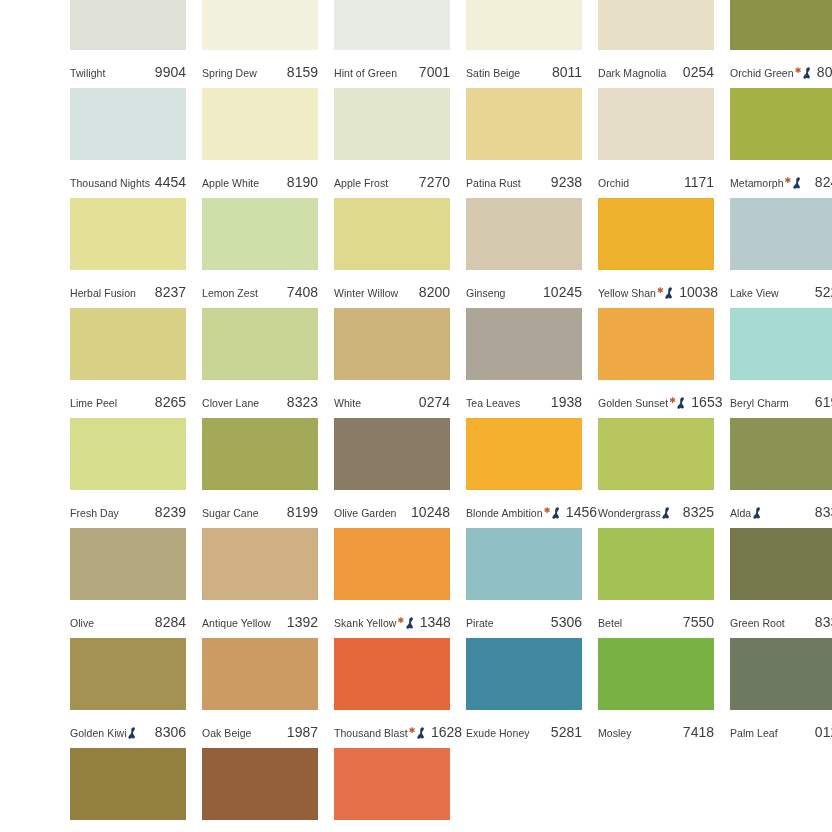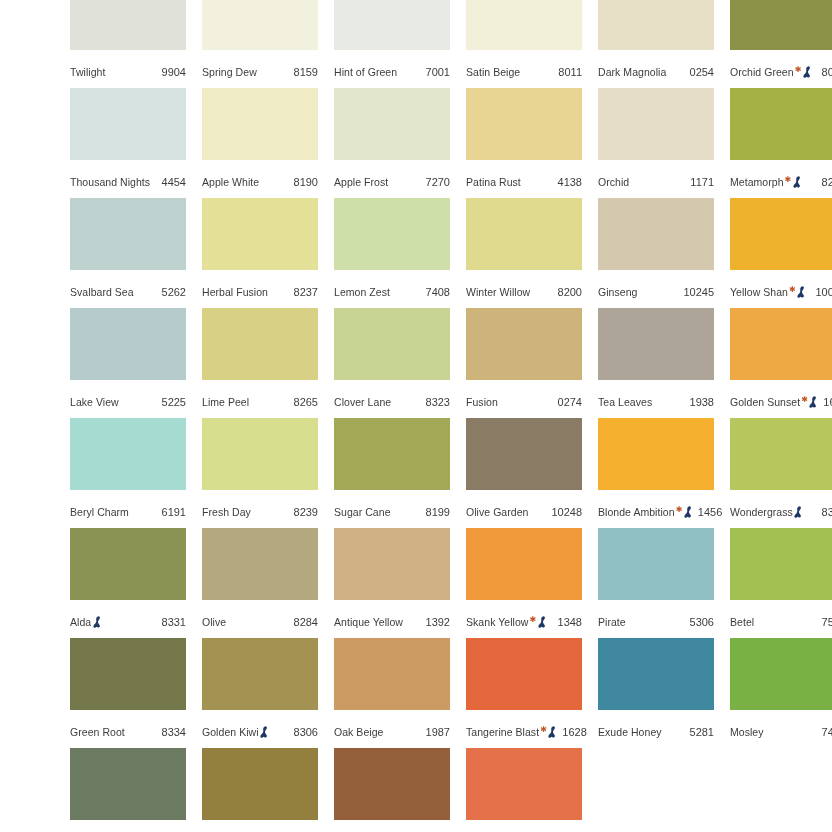--- a/index.html
+++ b/index.html
@@ -70,21 +70,21 @@
     overflow: visible;
   }
 
   .swatch-name {
     font-size: 10.5px;
     color: #3c3c3c;
     letter-spacing: 0.05px;
   }
 
   .swatch-code {
-    font-size: 11px;
+    font-size: 14px;
     color: #3c3c3c;
     text-align: center;
     flex: 0 0 auto;
     padding-left: 4px;
   }
 
   
   .mark-asterisk {
     font-size: 8px;
     color: #c2582a;
@@ -200,21 +200,21 @@
           </span>
           <span class="swatch-code">7270</span>
         </div>
       </div>
       <div class="swatch-cell">
         <div class="swatch-chip" style="background: rgb(232, 213, 147);"></div>
         <div class="swatch-caption">
           <span class="swatch-name-wrap">
             <span class="swatch-name">Patina Rust</span>
           </span>
-          <span class="swatch-code">4138</span>
+          <span class="swatch-code">9238</span>
         </div>
       </div>
       <div class="swatch-cell">
         <div class="swatch-chip" style="background: rgb(230, 221, 201);"></div>
         <div class="swatch-caption">
           <span class="swatch-name-wrap">
             <span class="swatch-name">Orchid</span>
           </span>
           <span class="swatch-code">1171</span>
         </div>
@@ -228,29 +228,20 @@
             <span class="brand-glyph">
               <svg viewBox="0 0 9 12" width="9" height="12" xmlns="http://www.w3.org/2000/svg">
                 <path d="M5.9 0.35c-1.5 0-2.6 1.1-2.7 2.6-0.05 0.8 0.1 1.4 0.1 2.1 0 1.2-0.6 2-1.3 2.8-0.7 0.8-1.4 1.5-1.6 2.5-0.1 0.5 0.1 1 0.5 1.2 0.5 0.3 1.1 0.2 1.6-0.05 0.4-0.2 0.7-0.5 1-0.8 0.5 0.4 1.1 0.7 1.8 0.7 0.6 0 1.1-0.2 1.4-0.6 0.3-0.4 0.3-0.9 0.1-1.3-0.3-0.7-0.9-1.2-1.3-1.9-0.4-0.7-0.6-1.5-0.4-2.3 0.15-0.6 0.5-1.1 0.9-1.6 0.45-0.55 0.9-1.15 0.9-1.9 0-0.9-0.7-1.45-1.5-1.45z" fill="#1f3864"></path>
               </svg>
             </span>
           </span>
           <span class="swatch-code">8242</span>
         </div>
       </div>
       <div class="swatch-cell">
-        <div class="swatch-chip" style="background: rgb(190, 211, 208);"></div>
-        <div class="swatch-caption">
-          <span class="swatch-name-wrap">
-            <span class="swatch-name">Svalbard Sea</span>
-          </span>
-          <span class="swatch-code">5262</span>
-        </div>
-      </div>
-      <div class="swatch-cell">
         <div class="swatch-chip" style="background: rgb(227, 224, 152);"></div>
         <div class="swatch-caption">
           <span class="swatch-name-wrap">
             <span class="swatch-name">Herbal Fusion</span>
           </span>
           <span class="swatch-code">8237</span>
         </div>
       </div>
       <div class="swatch-cell">
         <div class="swatch-chip" style="background: rgb(207, 223, 169);"></div>
@@ -318,21 +309,21 @@
           <span class="swatch-name-wrap">
             <span class="swatch-name">Clover Lane</span>
           </span>
           <span class="swatch-code">8323</span>
         </div>
       </div>
       <div class="swatch-cell">
         <div class="swatch-chip" style="background: rgb(205, 180, 122);"></div>
         <div class="swatch-caption">
           <span class="swatch-name-wrap">
-            <span class="swatch-name">Fusion</span>
+            <span class="swatch-name">White</span>
           </span>
           <span class="swatch-code">0274</span>
         </div>
       </div>
       <div class="swatch-cell">
         <div class="swatch-chip" style="background: rgb(173, 165, 151);"></div>
         <div class="swatch-caption">
           <span class="swatch-name-wrap">
             <span class="swatch-name">Tea Leaves</span>
           </span>
@@ -513,21 +504,21 @@
           <span class="swatch-name-wrap">
             <span class="swatch-name">Oak Beige</span>
           </span>
           <span class="swatch-code">1987</span>
         </div>
       </div>
       <div class="swatch-cell">
         <div class="swatch-chip" style="background: rgb(228, 103, 60);"></div>
         <div class="swatch-caption">
           <span class="swatch-name-wrap">
-            <span class="swatch-name">Tangerine Blast</span>
+            <span class="swatch-name">Thousand Blast</span>
             <span class="mark-asterisk" style="color: rgb(194, 88, 42);">✱</span>
             <span class="brand-glyph">
               <svg viewBox="0 0 9 12" width="9" height="12" xmlns="http://www.w3.org/2000/svg">
                 <path d="M5.9 0.35c-1.5 0-2.6 1.1-2.7 2.6-0.05 0.8 0.1 1.4 0.1 2.1 0 1.2-0.6 2-1.3 2.8-0.7 0.8-1.4 1.5-1.6 2.5-0.1 0.5 0.1 1 0.5 1.2 0.5 0.3 1.1 0.2 1.6-0.05 0.4-0.2 0.7-0.5 1-0.8 0.5 0.4 1.1 0.7 1.8 0.7 0.6 0 1.1-0.2 1.4-0.6 0.3-0.4 0.3-0.9 0.1-1.3-0.3-0.7-0.9-1.2-1.3-1.9-0.4-0.7-0.6-1.5-0.4-2.3 0.15-0.6 0.5-1.1 0.9-1.6 0.45-0.55 0.9-1.15 0.9-1.9 0-0.9-0.7-1.45-1.5-1.45z" fill="#1f3864"></path>
               </svg>
             </span>
           </span>
           <span class="swatch-code">1628</span>
         </div>
       </div>

